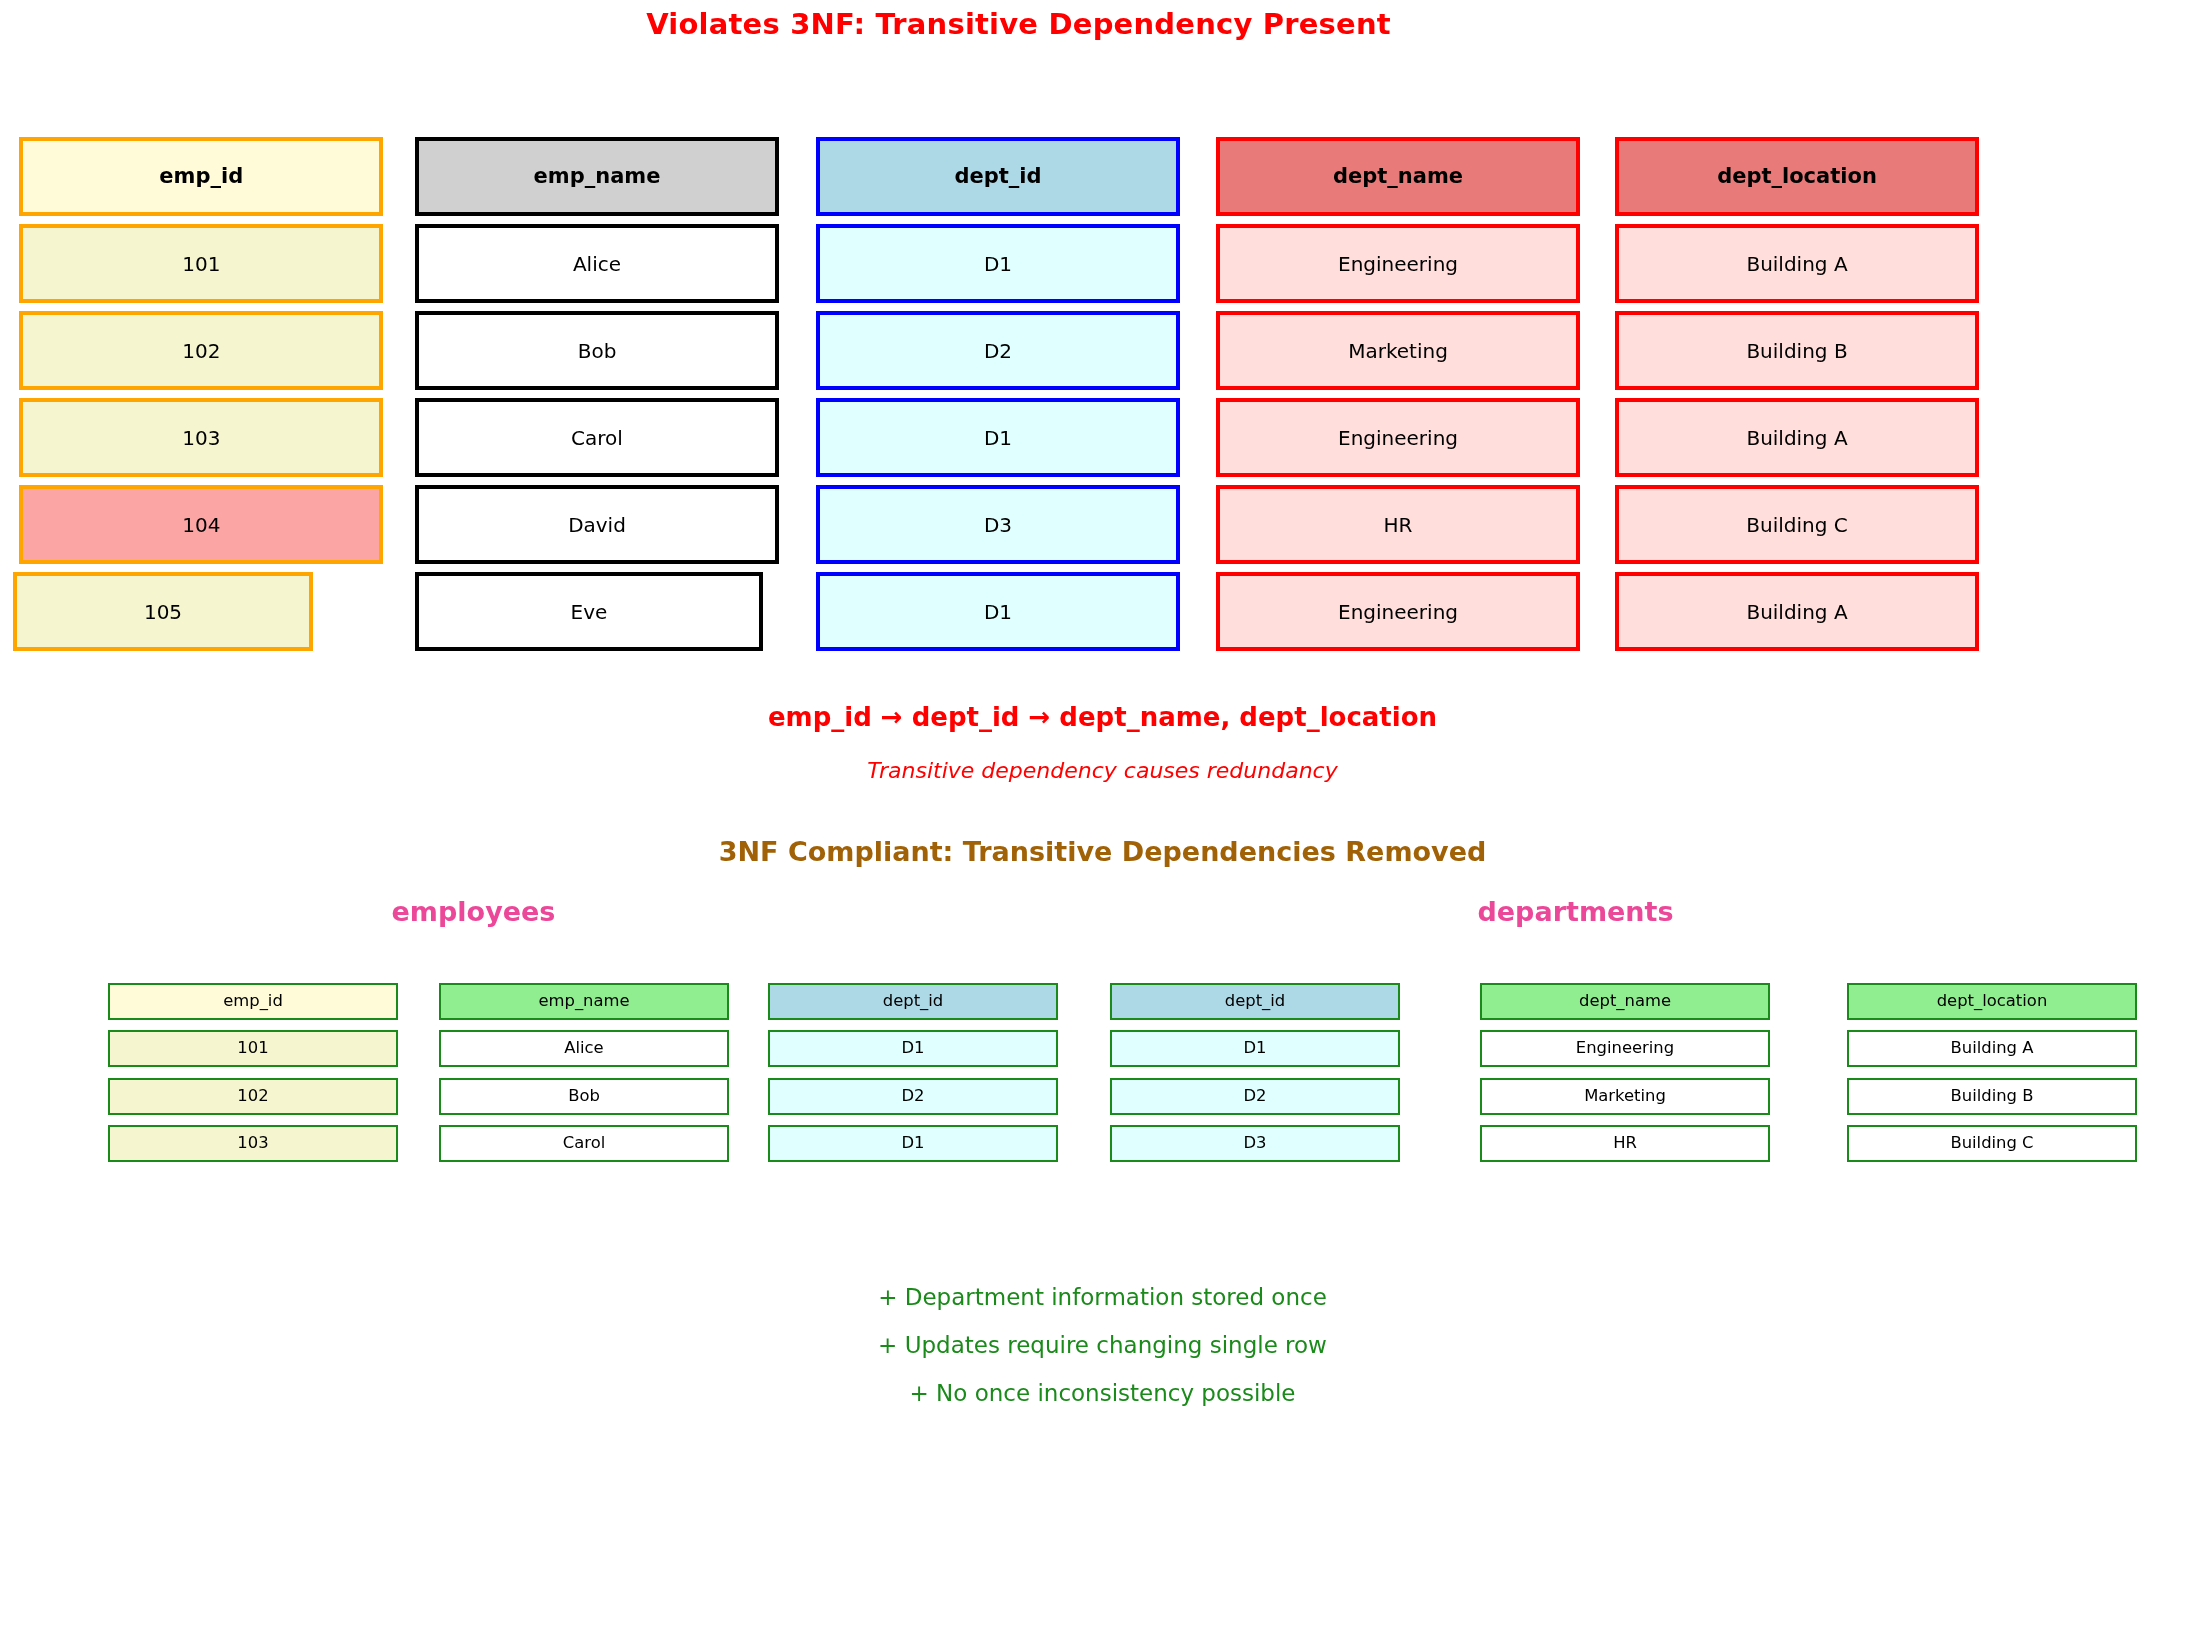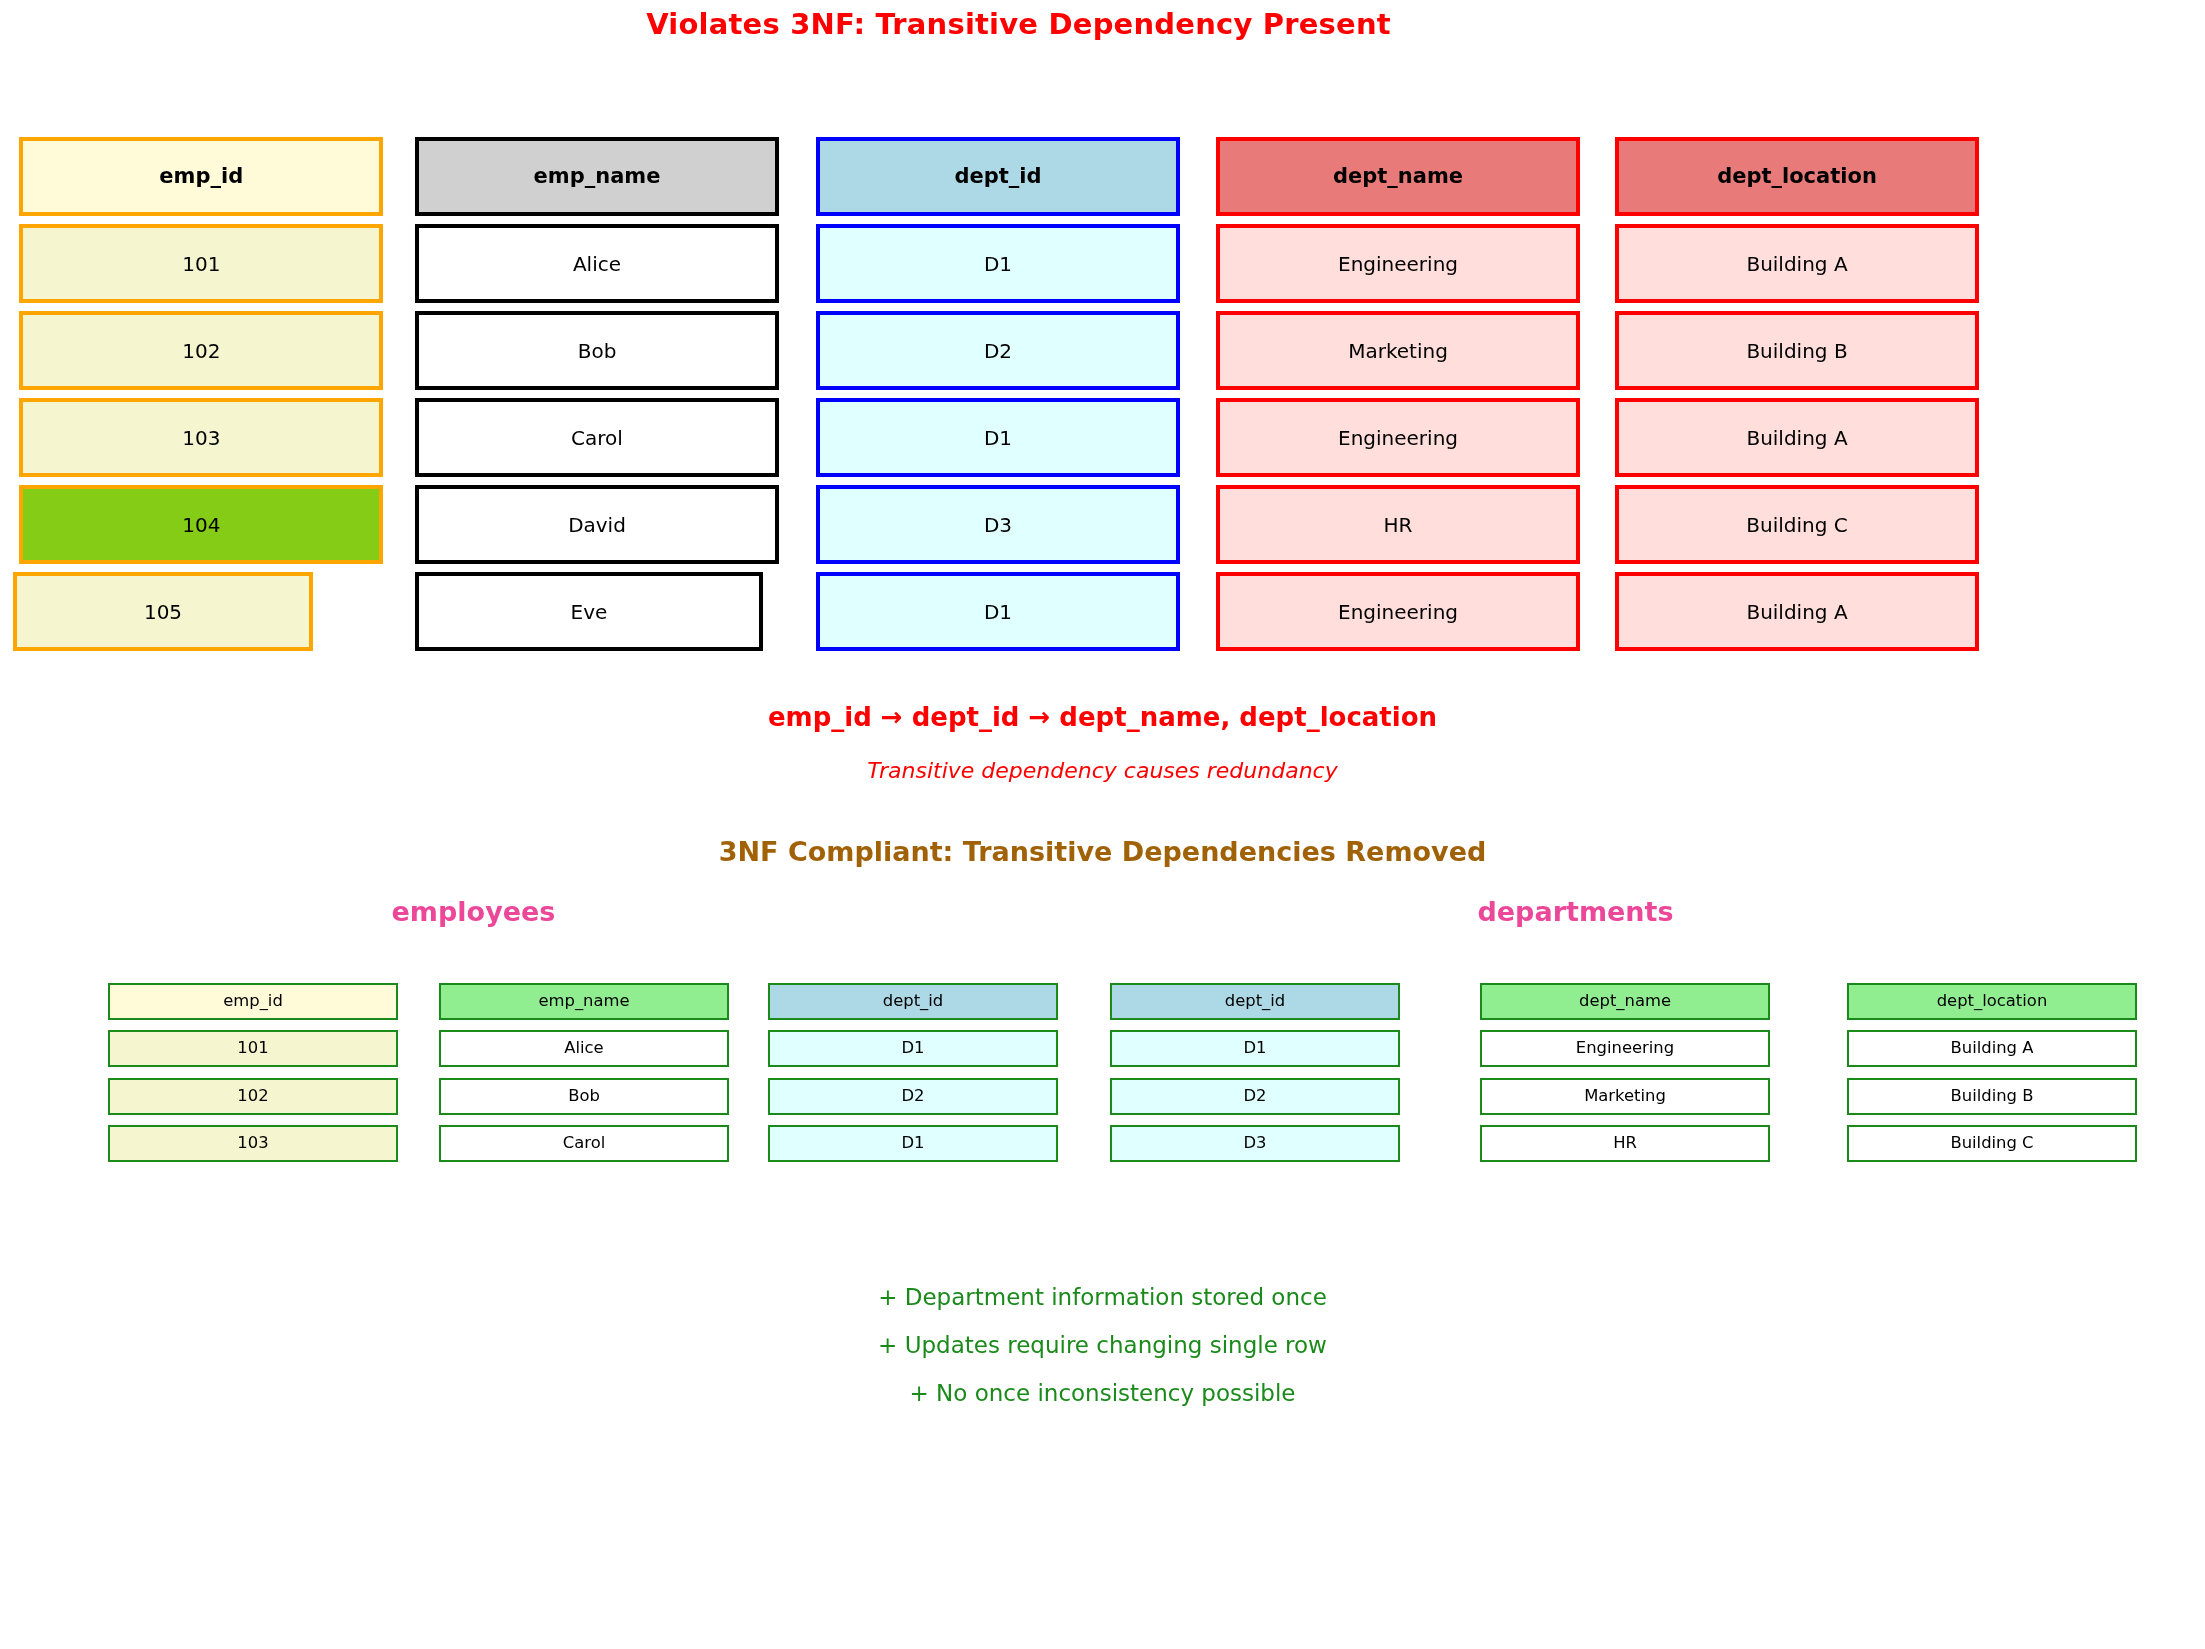--- a/index.html
+++ b/index.html
@@ -123,21 +123,21 @@
 </head>
 <body>
 
 <div class="title-violates">Violates 3NF: Transitive Dependency Present</div>
 
 <div id="denormalized-table">
     <div class="cell t-cell header" style="left: 19.3px; top: 137px; width: 364px; border-color: rgb(255, 165, 0); background: rgb(255, 251, 217);">emp_id</div>
     <div class="cell t-cell" style="left: 19.3px; top: 224px; width: 364px; border-color: rgb(255, 165, 0); background: rgb(245, 245, 207);">101</div>
     <div class="cell t-cell" style="left: 19.3px; top: 311px; width: 364px; border-color: rgb(255, 165, 0); background: rgb(245, 245, 207);">102</div>
     <div class="cell t-cell" style="left: 19.3px; top: 398px; width: 364px; border-color: rgb(255, 165, 0); background: rgb(245, 245, 207);">103</div>
-    <div class="cell t-cell" style="left: 19.3px; top: 485px; width: 364px; border-color: rgb(255, 165, 0); background: #84cc16;">104</div>
+    <div class="cell t-cell" style="left: 19.3px; top: 485px; width: 364px; border-color: rgb(255, 165, 0); background: #fca5a5;">104</div>
     <div class="cell t-cell" style="left: 13px; top: 572px; width: 300px; border-color: rgb(255, 165, 0); background: rgb(245, 245, 207);">105</div>
     <div class="cell t-cell header" style="left: 415px; top: 137px; width: 364px; border-color: rgb(0, 0, 0); background: rgb(208, 208, 208);">emp_name</div>
     <div class="cell t-cell" style="left: 415px; top: 224px; width: 364px; border-color: rgb(0, 0, 0); background: rgb(255, 255, 255);">Alice</div>
     <div class="cell t-cell" style="left: 415px; top: 311px; width: 364px; border-color: rgb(0, 0, 0); background: rgb(255, 255, 255);">Bob</div>
     <div class="cell t-cell" style="left: 415px; top: 398px; width: 364px; border-color: rgb(0, 0, 0); background: rgb(255, 255, 255);">Carol</div>
     <div class="cell t-cell" style="left: 415px; top: 485px; width: 364px; border-color: rgb(0, 0, 0); background: rgb(255, 255, 255);">David</div>
     <div class="cell t-cell" style="left: 415px; top: 572px; width: 348px; border-color: rgb(0, 0, 0); background: rgb(255, 255, 255);">Eve</div>
     <div class="cell t-cell header" style="left: 816px; top: 137px; width: 364px; border-color: rgb(0, 0, 255); background: rgb(173, 216, 230);">dept_id</div>
     <div class="cell t-cell" style="left: 816px; top: 224px; width: 364px; border-color: rgb(0, 0, 255); background: rgb(224, 255, 255);">D1</div>
     <div class="cell t-cell" style="left: 816px; top: 311px; width: 364px; border-color: rgb(0, 0, 255); background: rgb(224, 255, 255);">D2</div>

